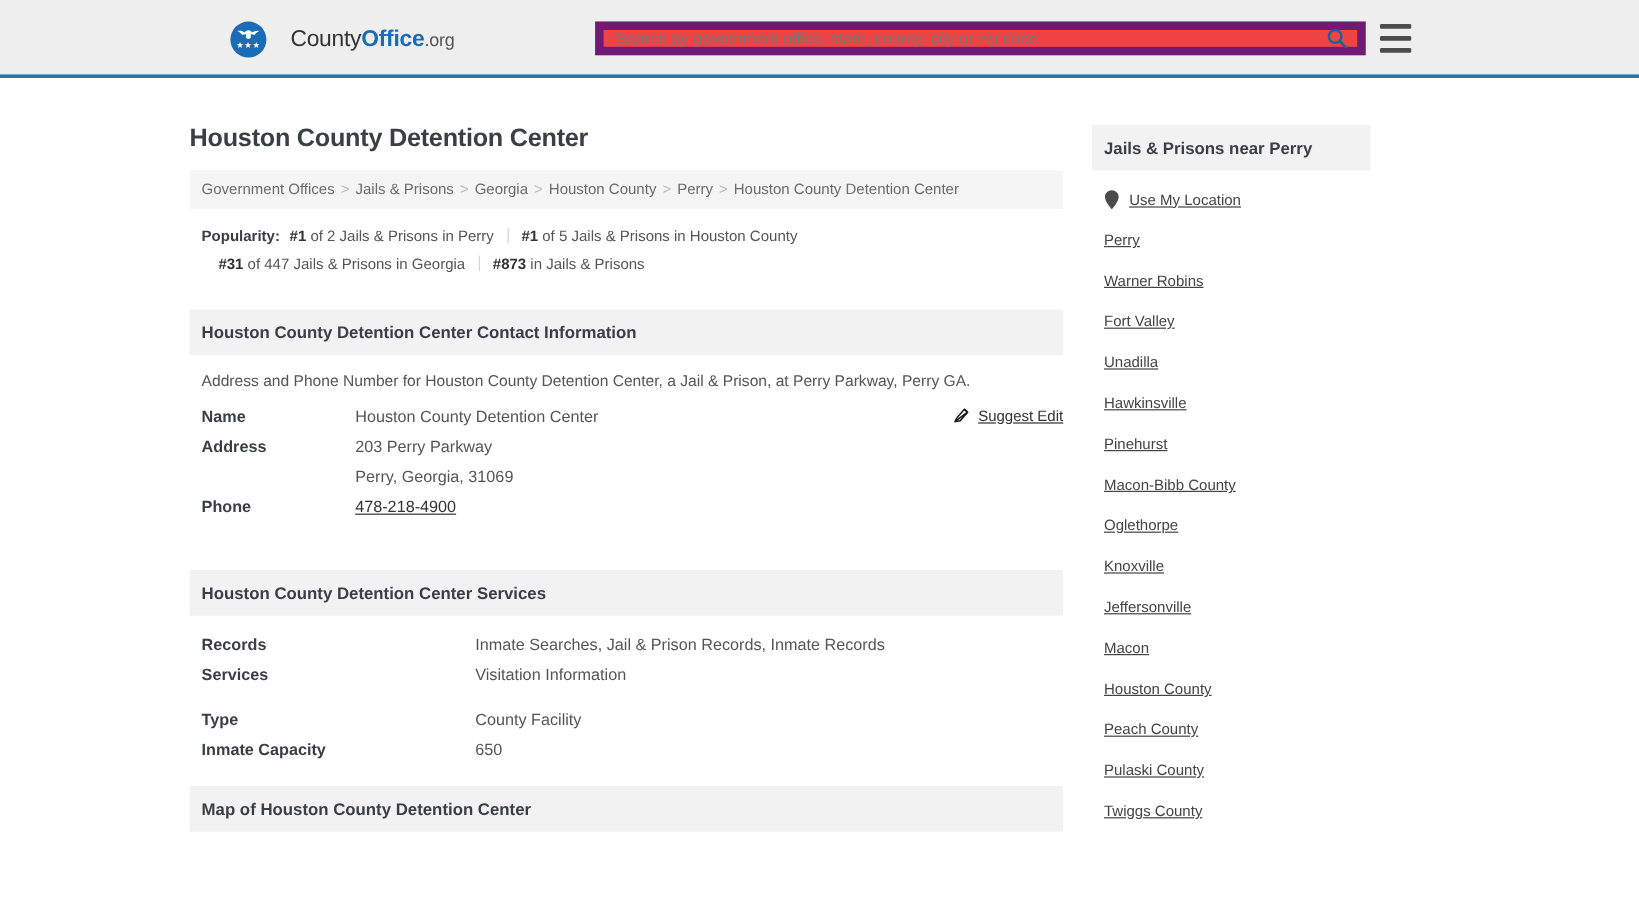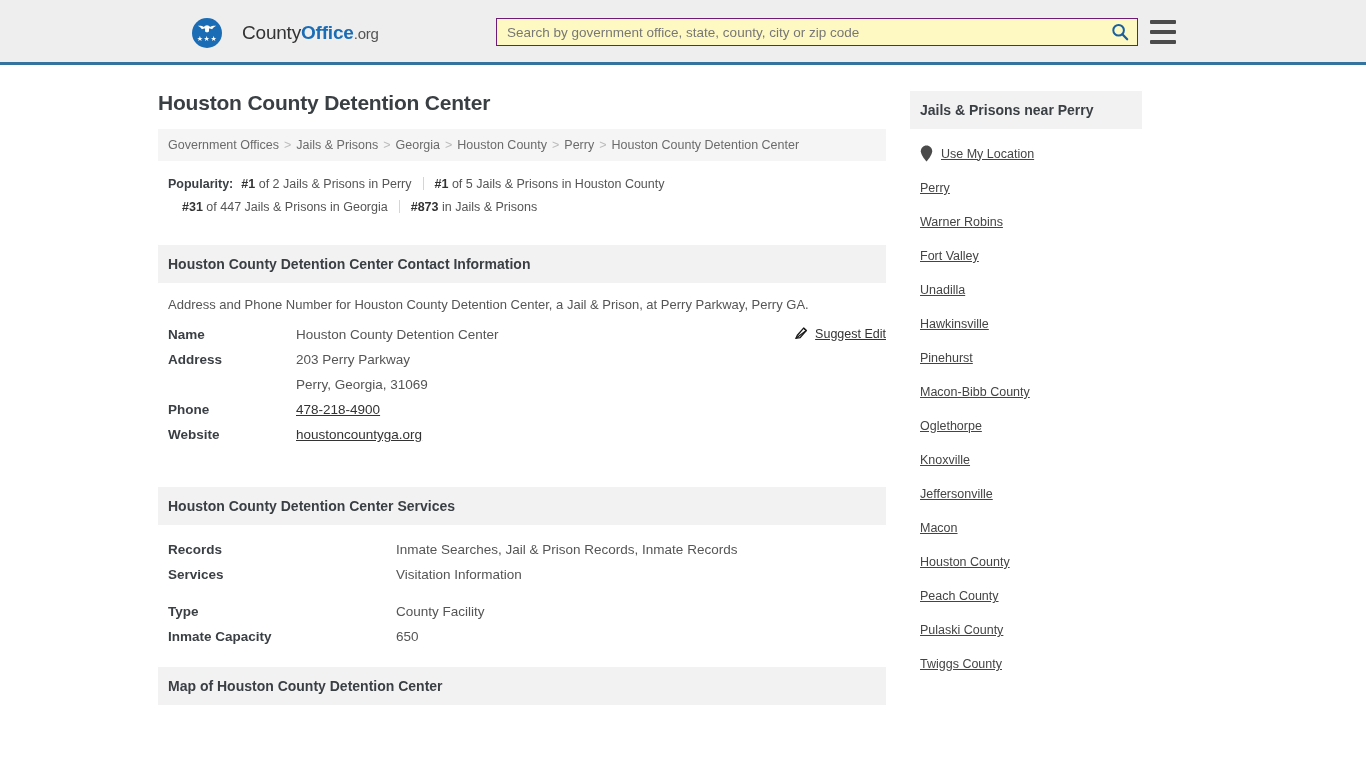--- a/index.html
+++ b/index.html
@@ -62,22 +62,22 @@
   .brand-text .t-county { color: #333333; }
   .brand-text .t-office { color: #1a6cb5; font-weight: bold; }
   .brand-text .t-org { color: #555555; font-size: 15px; }
 
   .search-wrap {
     position: absolute;
     left: 496px;
     top: 18px;
     width: 642px;
     height: 28px;
-    background: #fef9c3;
-    border: 1px solid #701a75;
+    background: #ef4444;
+    border: 7px solid #701a75;
     display: flex;
     align-items: center;
   }
   .search-input {
     flex: 1 1 auto;
     border: none;
     outline: none;
     background: transparent;
     font-family: "Liberation Sans", sans-serif;
     font-size: 13.5px;
@@ -110,21 +110,21 @@
     display: block;
     height: 4px;
     background: #4b4b4b;
     border-radius: 1px;
   }
 
   
   .page {
     position: relative;
     width: 1294px;
-    padding: 4px;
+    padding: 17px;
   }
   .container {
     position: relative;
     margin: 0 auto;
     width: 990px;
     padding-left: 6px;
     display: flex;
     align-items: flex-start;
     gap: 24px;
   }
@@ -326,24 +326,20 @@
           <span class="dkey">Address</span>
           <span class="dval">203 Perry Parkway</span>
         </div>
         <div class="drow">
           <span class="dkey"></span>
           <span class="dval">Perry, Georgia, 31069</span>
         </div>
         <div class="drow">
           <span class="dkey">Phone</span>
           <span class="dval"><a href="#">478-218-4900</a></span>
-        </div>
-        <div class="drow">
-          <span class="dkey">Website</span>
-          <span class="dval"><a href="#">houstoncountyga.org</a></span>
         </div>
       </div>
 
       <div class="spacer-lg"></div>
 
       <div class="section-head">Houston County Detention Center Services</div>
       <div class="detail-table services-table" style="padding-top:12px">
         <div class="drow">
           <span class="dkey">Records</span>
           <span class="dval">Inmate Searches, Jail &amp; Prison Records, Inmate Records</span>

